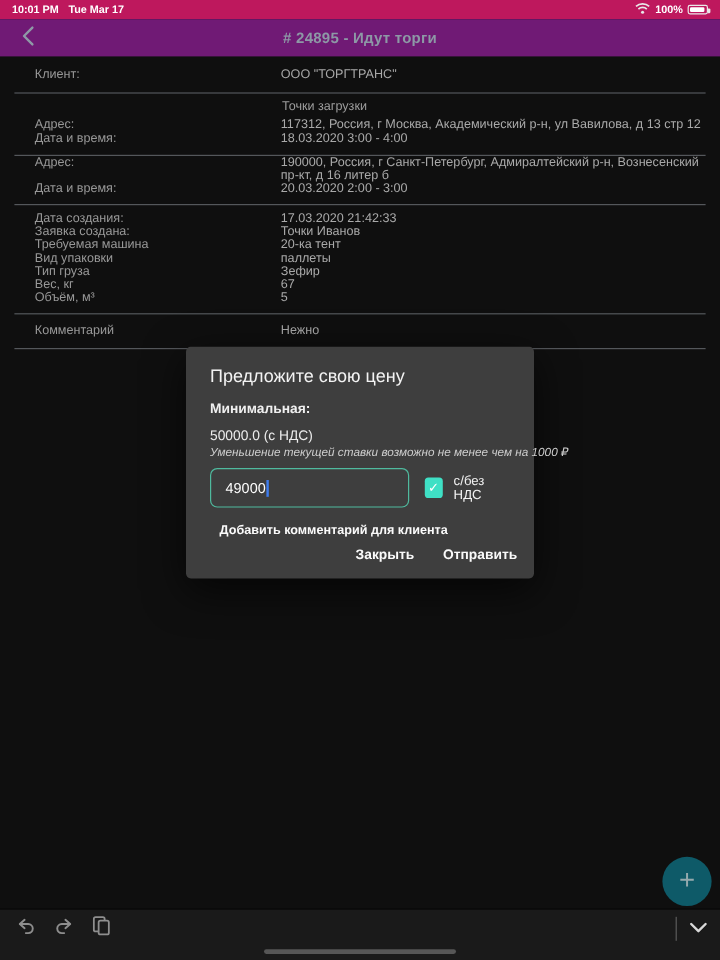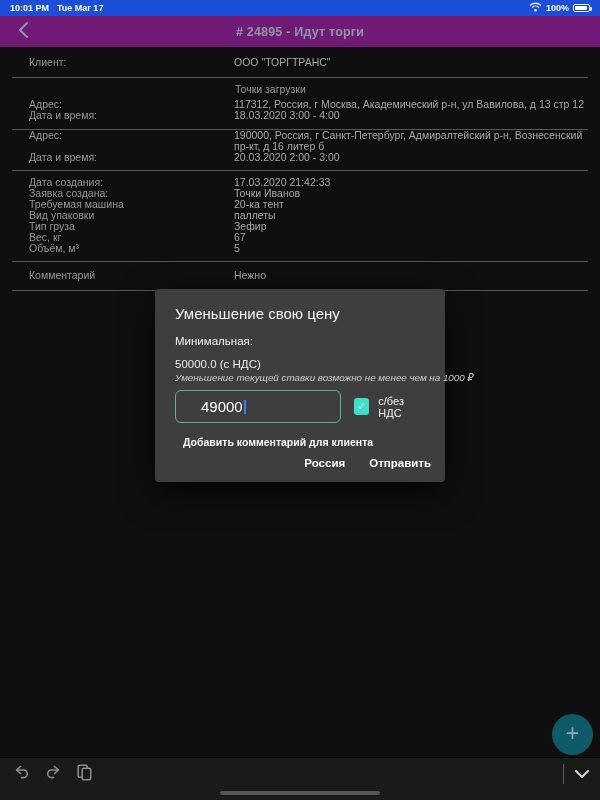--- a/index.html
+++ b/index.html
@@ -6,21 +6,21 @@
   html,body { background:#000; }
   .screen {
     position:relative; width:600px; height:800px; overflow:hidden;
     background:#0f0f0f;
     font-family:"Liberation Sans","DejaVu Sans",sans-serif;
     -webkit-font-smoothing:antialiased;
   }
   
   .statusbar {
     position:absolute; top:0; left:0; right:0; height:16px;
-    background:#1d4ed8; color:#fff;
+    background:#be185d; color:#fff;
     display:flex; align-items:center; justify-content:space-between;
     padding:0 10px; font-size:9px; font-weight:bold;
   }
   .sb-left { display:flex; gap:8px; }
   .sb-right { display:flex; align-items:center; gap:4px;text-align:right; }
   .wifi-svg, .batt { display:inline-block; }
   .batt-body { position:relative; width:17px; height:8px; border:1px solid #e8e8e8; border-radius:2px; }
   .batt-fill { position:absolute; top:1px; left:1px; bottom:1px; width:12px; background:#fff; border-radius:1px; }
   .batt-tip { position:absolute; right:-3px; top:2px; width:2px; height:4px; background:#e8e8e8; border-radius:0 1px 1px 0; }
   
@@ -44,28 +44,28 @@
   .details-block { padding:6px 0 7px 0; }
   .details-block .kv { line-height:11px; }
   .comment-block { padding:8px 0 9px 0; }
   
   .dialog {
     position:absolute; left:155px; top:289px; width:290px; height:193px;
     background:#3e3e3e; border-radius:4px; padding:0 20px;
     box-shadow:0 10px 34px rgba(0,0,0,.65);
   }
   .dlg-title { padding-top:16px; font-size:15px; font-weight:500; color:#f3f3f3; }
-  .dlg-min-label { margin-top:13px; font-size:11.5px; font-weight:normal; color:#f0f0f0; }
+  .dlg-min-label { margin-top:13px; font-size:11.5px; font-weight:bold; color:#f0f0f0; }
   .dlg-min-value { font-size:11.5px; color:#ececec; margin-top:11px; }
   .dlg-note { font-size:9.8px; font-style:italic; color:#cdcdcd; margin-top:2px; white-space:nowrap; }
   .dlg-input-row { display:flex; align-items:center; margin-top:7px; }
   .price-input {
     width:182px; height:33px; border:1.5px solid #4fba9e; border-radius:6px;
-    display:flex; align-items:center; padding-left:25px; background:transparent;
-    font-size:15px; color:#fdfdfd;
+    display:flex; align-items:center; padding-left:12px; background:transparent;
+    font-size:12px; color:#fdfdfd;
   }
   .caret { display:inline-block; width:2px; height:14px; background:#3e7df0; margin-left:1px; }
   .vat-check {
     width:17px; height:17px; background:#3fe0c5; border-radius:3px; margin-left:13px;
     display:flex; align-items:center; justify-content:center;
     color:#fff; font-size:11px; font-weight:bold;
   }
   .vat-label { margin-left:9px; font-size:11px; color:#f2f2f2; }
   .add-comment { margin-top:13px; margin-left:8px; font-size:10.5px; font-weight:bold; color:#fbfbfb; }
   .dlg-actions { position:absolute; right:14px; bottom:13px; display:flex; gap:24px; }
@@ -195,40 +195,40 @@
     <div class="divider"></div>
 
     <div class="kv comment-block">
       <span class="k">Комментарий</span>
       <span class="v">Нежно</span>
     </div>
     <div class="divider"></div>
   </div>
 
   <div class="dialog">
-    <div class="dlg-title">Уменьшение свою цену</div>
+    <div class="dlg-title">Предложите свою цену</div>
     <div class="dlg-min-label">Минимальная:</div>
     <div class="dlg-min-value">50000.0 (с НДС)</div>
     <div class="dlg-note">Уменьшение текущей ставки возможно не менее чем на 1000 ₽</div>
 
     <div class="dlg-input-row">
       <div class="price-input">
         <span>49000</span>
           <span class="caret"></span>
       </div>
       <div class="vat-check">
         <span>✓</span>
       </div>
       <div class="vat-label">с/без НДС</div>
     </div>
 
     <div class="add-comment">Добавить комментарий для клиента</div>
 
     <div class="dlg-actions">
-      <div class="dlg-btn">Россия</div>
+      <div class="dlg-btn">Закрыть</div>
       <div class="dlg-btn">Отправить</div>
     </div>
   </div>
 
   <div class="fab">
     <span class="fab-plus">+</span>
   </div>
 
   <div class="bottombar">
     <div class="tb-icons">

